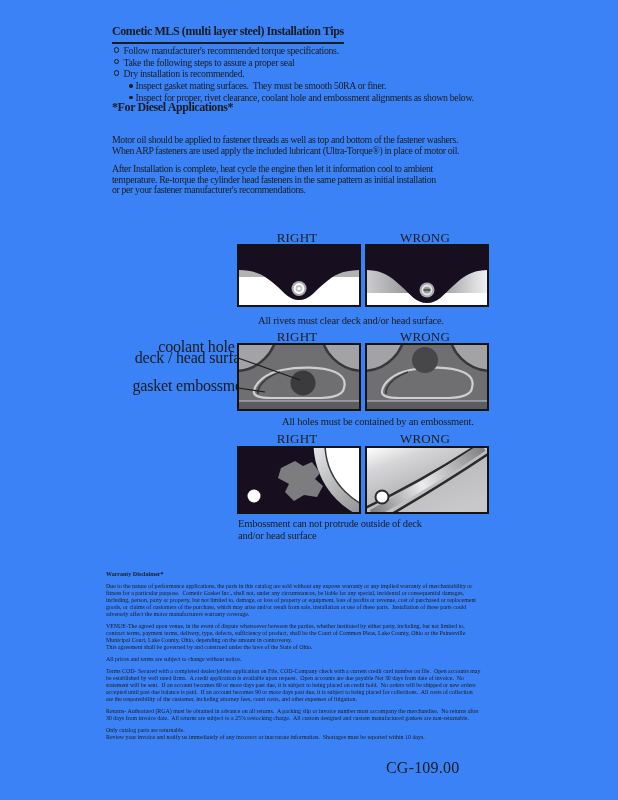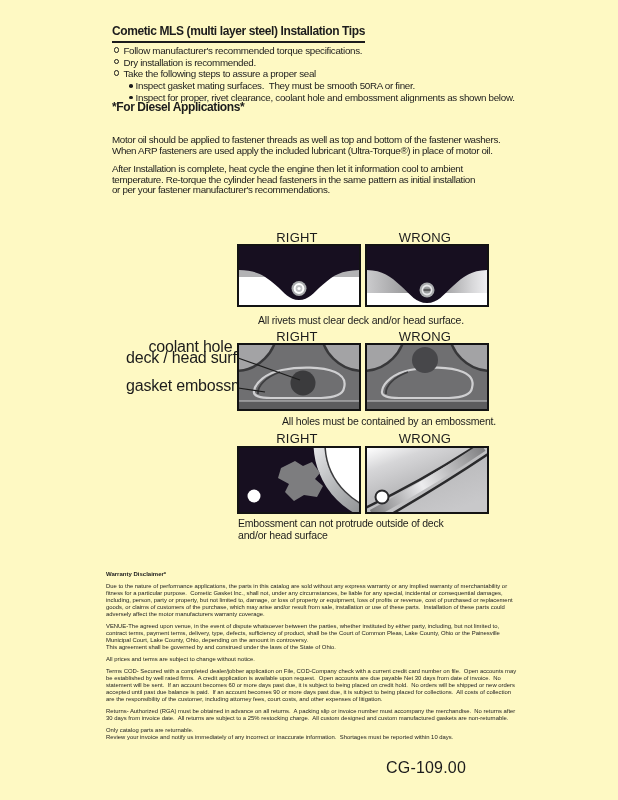--- a/index.html
+++ b/index.html
@@ -1,18 +1,18 @@
 <!DOCTYPE html>
 <html style="--ink: #1c1c1c; --diagram-black: #170f20; --diagram-gray: #6f6f71; --deck-gray: #b2b2b4;"><head>
 <meta charset="utf-8">
 <style>
   html,body { margin:0; padding:0; background:#ffffff; }
   .page {
-    position:relative; width:618px; height:800px; background:#fef9c3;
-    font-family:Liberation Sans, sans-serif; color:var(--ink,#1c1c1c);
+    position:relative; width:618px; height:800px; background:#3b82f6;
+    font-family:Liberation Serif, serif; color:var(--ink,#1c1c1c);
     overflow:hidden;
   }
   .page-title {
     position:absolute; left:112px; top:24px;
     font-size:12px; font-weight:bold; letter-spacing:-0.4px;
     border-bottom:2px solid var(--ink,#1c1c1c); padding-bottom:3px;
   }
   .bullets { position:absolute; left:114px; top:45px; font-size:9.8px; letter-spacing:-0.3px; }
   .b-line { height:11.7px; line-height:11.7px; white-space:pre; }
   .b-line.sub { padding-left:15px; }
@@ -46,22 +46,22 @@
 </style>
 </head>
 <body>
 
 <div class="page">
 
   <div class="page-title">Cometic MLS (multi layer steel) Installation Tips</div>
 
   <div class="bullets">
     <div class="b-line"><span class="marker-circle"></span><span>Follow manufacturer's recommended torque specifications.</span></div>
+    <div class="b-line"><span class="marker-circle"></span><span>Take the following steps to assure a proper seal</span></div>
     <div class="b-line"><span class="marker-circle"></span><span>Dry installation is recommended.</span></div>
-    <div class="b-line"><span class="marker-circle"></span><span>Take the following steps to assure a proper seal</span></div>
     <div class="b-line sub"><span class="marker-dot"></span><span>Inspect gasket mating surfaces.  They must be smooth 50RA or finer.</span></div>
     <div class="b-line sub"><span class="marker-dot"></span><span>Inspect for proper, rivet clearance, coolant hole and embossment alignments as shown below.</span></div>
   </div>
 
   <div class="diesel-heading">*For Diesel Applications*</div>
   <div class="body-para p1">Motor oil should be applied to fastener threads as well as top and bottom of the fastener washers.
 When ARP fasteners are used apply the included lubricant (Ultra-Torque®) in place of motor oil.</div>
   <div class="body-para p2">After Installation is complete, heat cycle the engine then let it information cool to ambient
 temperature. Re-torque the cylinder head fasteners in the same pattern as initial installation
 or per your fastener manufacturer's recommendations.</div>

